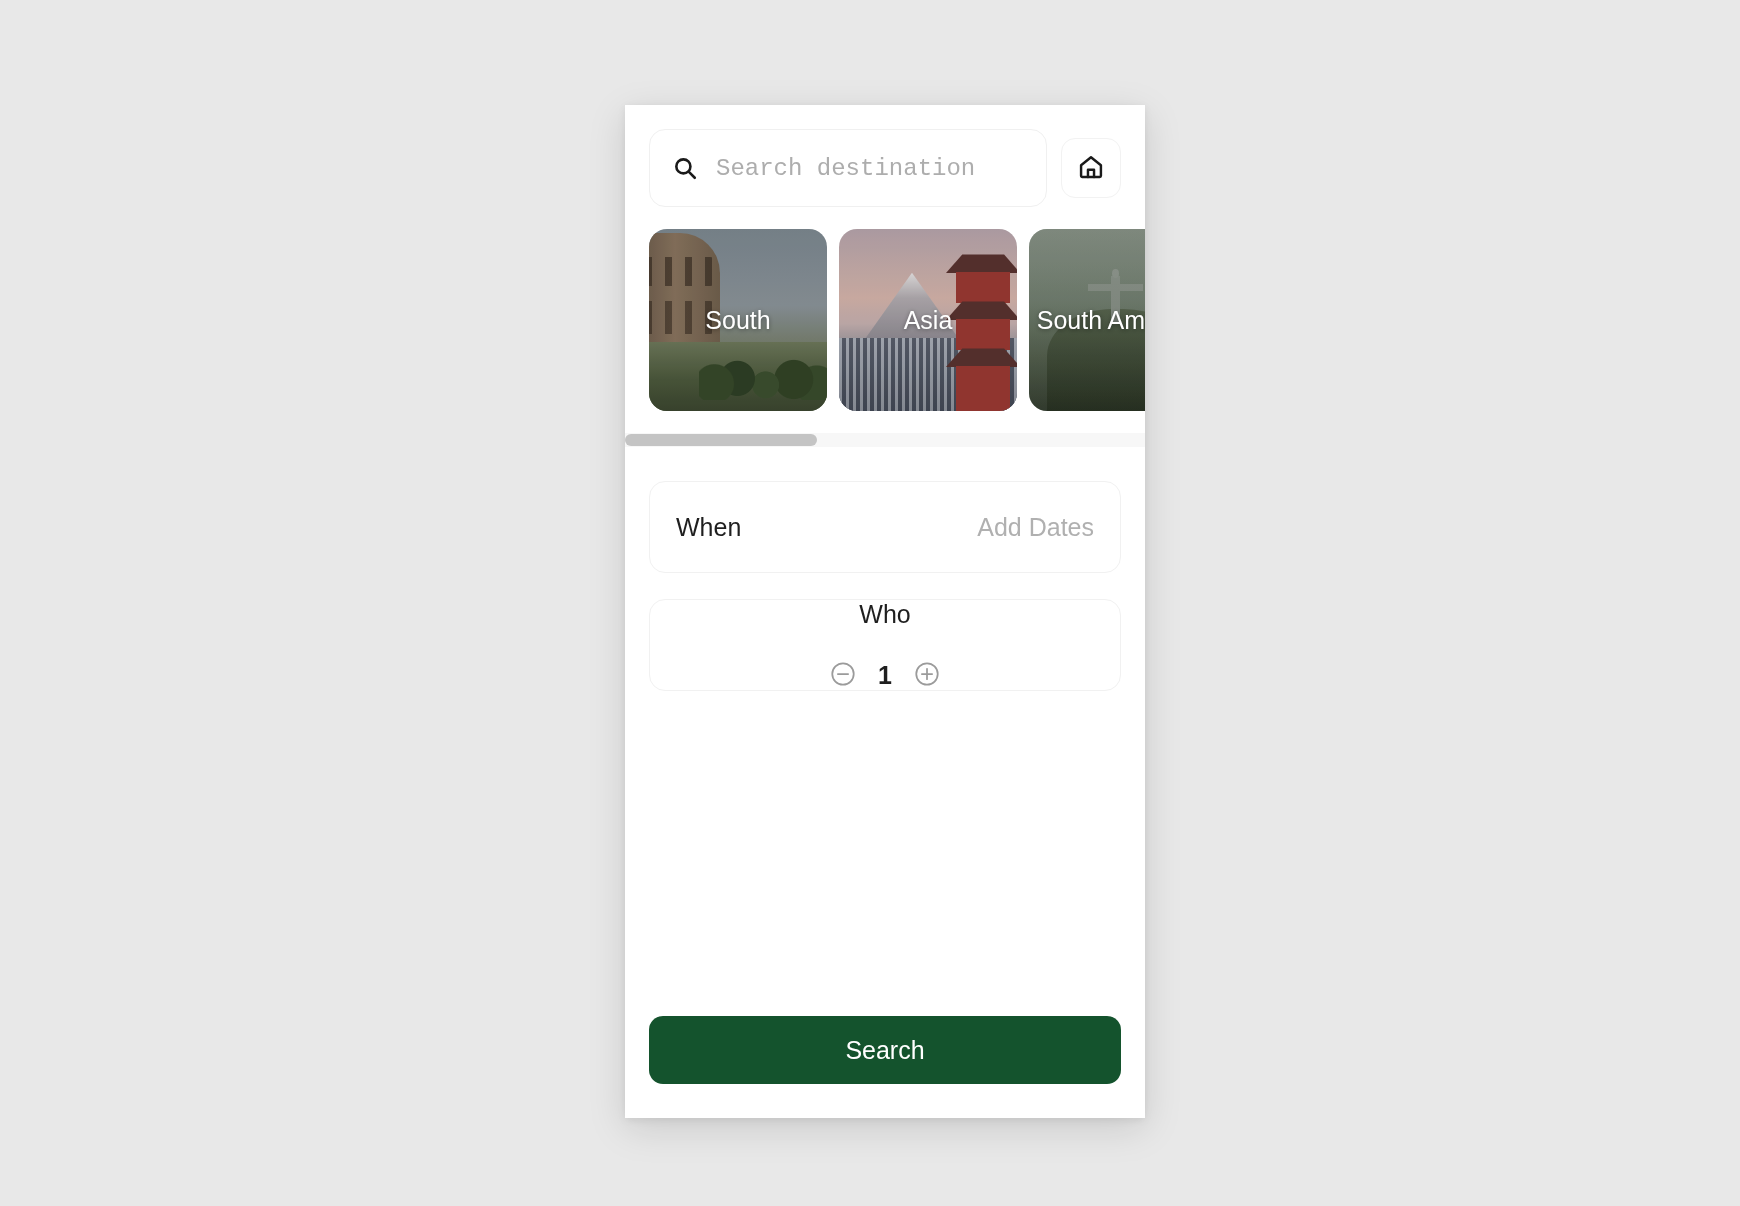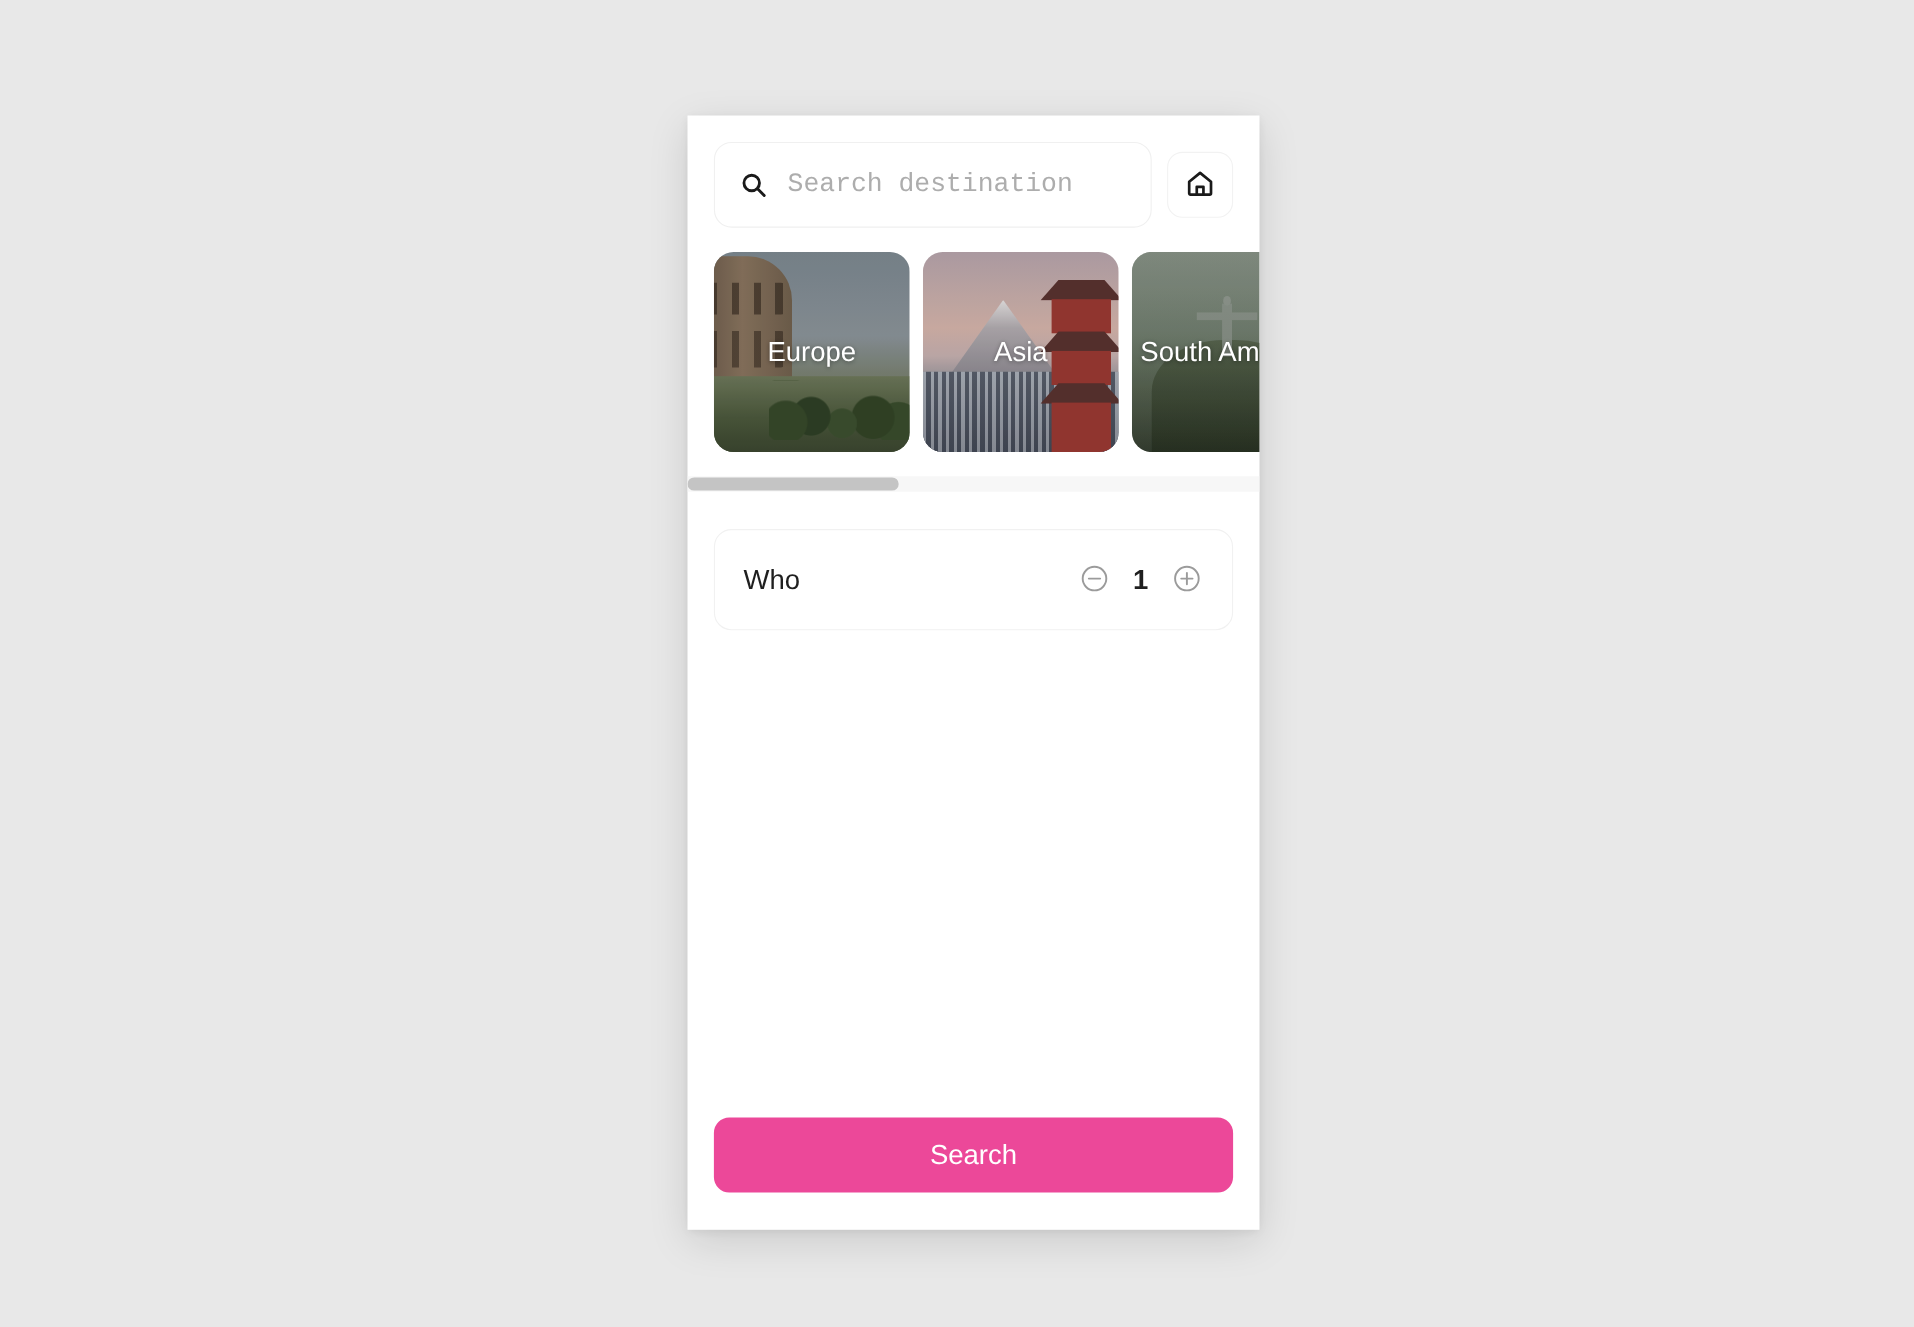--- a/index.html
+++ b/index.html
@@ -355,21 +355,21 @@
   
   .footer {
     padding: 0 24px 34px 24px;
     box-sizing: border-box;
   }
   .search-btn {
     width: 100%;
     height: 68px;
     border: none;
     border-radius: 14px;
-    background: #ec4899;
+    background: #14532d;
     color: #ffffff;
     font-family: "Liberation Sans", sans-serif;
     font-size: 25px;
     cursor: default;
   }
 </style>
 </head>
 <body>
 
 <div class="stage">
@@ -398,21 +398,21 @@
     <div class="carousel-wrap">
       <div class="carousel">
 
         <div class="dest-card">
           <div class="art art-europe">
             <div class="colo"></div>
             <div class="ground"></div>
             <div class="trees"></div>
           </div>
           <div class="dest-scrim"></div>
-          <span class="dest-label">Europe</span>
+          <span class="dest-label">South</span>
         </div>
 
         <div class="dest-card">
           <div class="art art-asia">
             <div class="fuji"></div>
             <div class="city"></div>
             <div class="pagoda">
               <div class="roof r1"></div>
                 <div class="body b1"></div>
               <div class="roof r2"></div>
@@ -438,20 +438,24 @@
         </div>
 
       </div>
     </div>
 
     <div class="scrollbar-track">
       <div class="scrollbar-thumb" style="width: 37%;"></div>
     </div>
 
     <div class="options">
+      <div class="option-card">
+        <span class="option-label">When</span>
+        <span class="option-value">Add Dates</span>
+      </div>
 
       <div class="option-card">
         <span class="option-label">Who</span>
         <div class="stepper">
           <button class="step-btn">
             <span>
               <svg width="28" height="28" viewBox="0 0 24 24" fill="none" stroke="#9b9b9b" stroke-width="1.5" stroke-linecap="round">
                 <circle cx="12" cy="12" r="9.2"></circle>
                 <line x1="7.6" y1="12" x2="16.4" y2="12"></line>
               </svg>

